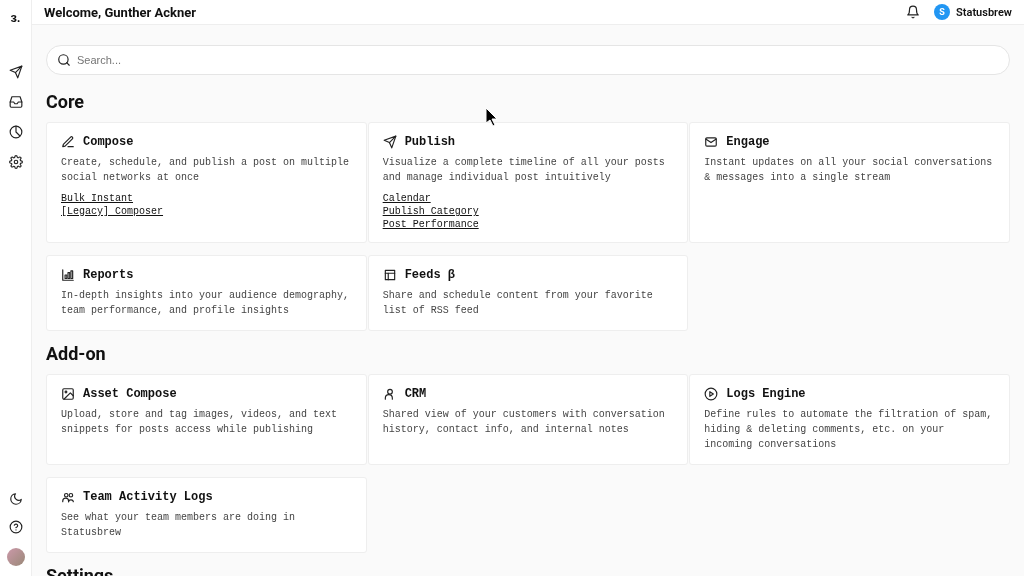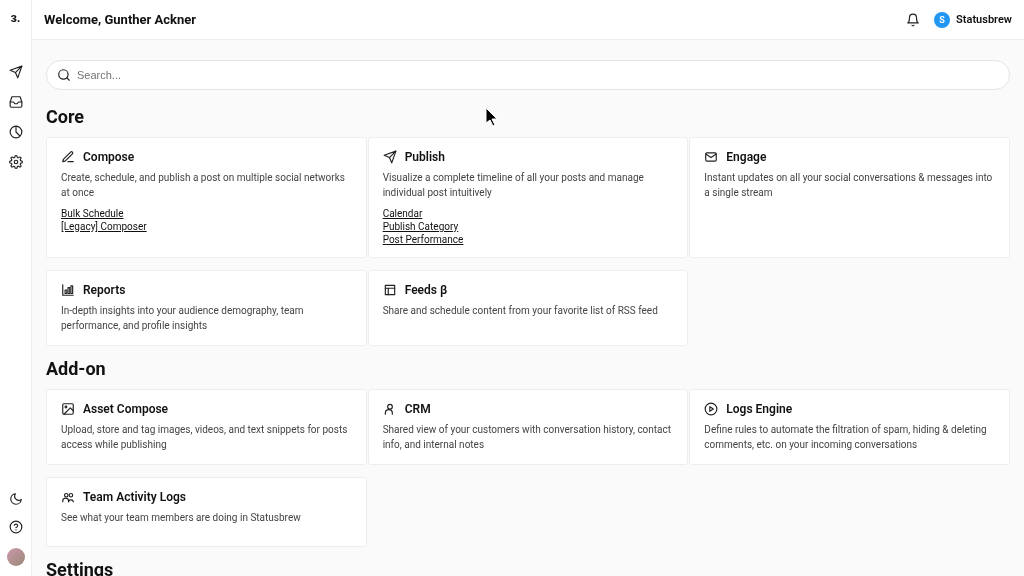--- a/index.html
+++ b/index.html
@@ -6,30 +6,30 @@
 body { font-family: -apple-system, BlinkMacSystemFont, "Segoe UI", Roboto, Helvetica, Arial, sans-serif; font-size: 12px; color: #111; background: #fff; width: 1024px; height: 576px; overflow: hidden; position: relative; }
 .app { display: flex; width: 100%; height: 100%; }
 .sidebar { width: 32px; height: 100%; border-right: 1px solid #eee; display: flex; flex-direction: column; align-items: center; padding-top: 10px; gap: 18px; position: relative; }
 .sidebar .logo { font-weight: 700; font-size: 13px; }
 .sidebar .nav-icons { display: flex; flex-direction: column; gap: 16px; margin-top: 22px; align-items: center; }
 .sidebar .bottom-icons { position: absolute; bottom: 10px; display: flex; flex-direction: column; gap: 14px; align-items: center; }
 .ic { width: 14px; height: 14px; display: inline-flex; align-items: center; justify-content: center; }
 .ic svg { width: 14px; height: 14px; stroke: #222; stroke-width: 2; fill: none; stroke-linecap: round; stroke-linejoin: round; }
 .avatar-sm { width: 18px; height: 18px; border-radius: 50%; background: linear-gradient(135deg,#c9a,#987); }
 .main { flex: 1; display: flex; flex-direction: column; height: 100%; overflow-y: auto; }
-.topbar { height: 40px; display: flex; align-items: center; padding: 12px 12px; border-bottom: 1px solid #eee; justify-content: space-between; }
+.topbar { height: 40px; display: flex; align-items: center; padding: 4px 12px; border-bottom: 1px solid #eee; justify-content: space-between; }
 .topbar h1 { font-size: 13px; font-weight: 700; }
 .topbar-right { display: flex; align-items: center; gap: 14px; }
 .profile-chip { display: flex; align-items: center; gap: 6px; font-size: 11px; font-weight: 600; }
 .profile-chip .dot { width: 16px; height: 16px; border-radius: 50%; background: #2196f3; color: #fff; display: flex; align-items: center; justify-content: center; font-size: 9px; font-weight: 700; }
 .content { padding: 10px 14px 20px 14px; background: #fafafa; flex: 1; }
 .searchbar { background: #fff; border: 1px solid #e5e5e5; border-radius: 15px; height: 30px; display: flex; align-items: center; padding: 0 10px; gap: 6px; margin-bottom: 16px; margin-top: 10px; }
 .searchbar input { border: none; outline: none; font-size: 11px; color: #888; flex: 1; background: transparent; }
 .section-title { font-size: 18px; font-weight: 700; margin: 6px 0 10px 0; }
-.cards-row { display: grid; grid-template-columns: repeat(3, 1fr); gap: 1px; margin-bottom: 12px; }
+.cards-row { display: grid; grid-template-columns: repeat(3, 1fr); gap: 1px; margin-bottom: 12px; font-family: Liberation Mono, monospace; }
 .card { background: #fff; border: 1px solid #eee; border-radius: 3px; padding: 12px 14px; min-height: 70px; }
 .card-header { display: flex; align-items: center; gap: 8px; margin-bottom: 6px; }
 .card-header .ic { flex-shrink: 0; }
 .card-title { font-size: 12px; font-weight: 600; }
 .card-desc { font-size: 10px; color: #444; line-height: 1.5; }
 .card-links { margin-top: 8px; display: flex; flex-direction: column; gap: 2px; }
 .card-links a { font-size: 10px; color: #111; text-decoration: underline; }
 .cursor { position: absolute; left: 486px; top: 108px; pointer-events: none; z-index: 999; }
 .cursor svg { width: 16px; height: 20px; }
 </style>
@@ -118,21 +118,21 @@
             <span class="ic">
                 <svg viewBox="0 0 24 24">
                   <path d="M12 20h9"></path>
                   <path d="M16.5 3.5a2.1 2.1 0 1 1 3 3L7 19l-4 1 1-4 12.5-12.5z"></path>
                 </svg>
               </span>
             <span class="card-title">Compose</span>
           </div>
           <div class="card-desc">Create, schedule, and publish a post on multiple social networks at once</div>
           <div class="card-links">
-            <a>Bulk Schedule</a>
+            <a>Bulk Instant</a>
             <a>[Legacy] Composer</a>
           </div>
         </div>
         <div class="card">
           <div class="card-header">
             <span class="ic">
                 <svg viewBox="0 0 24 24">
                   <path d="M22 2L11 13"></path>
                   <path d="M22 2l-7 20-4-9-9-4 20-7z"></path>
                 </svg>

